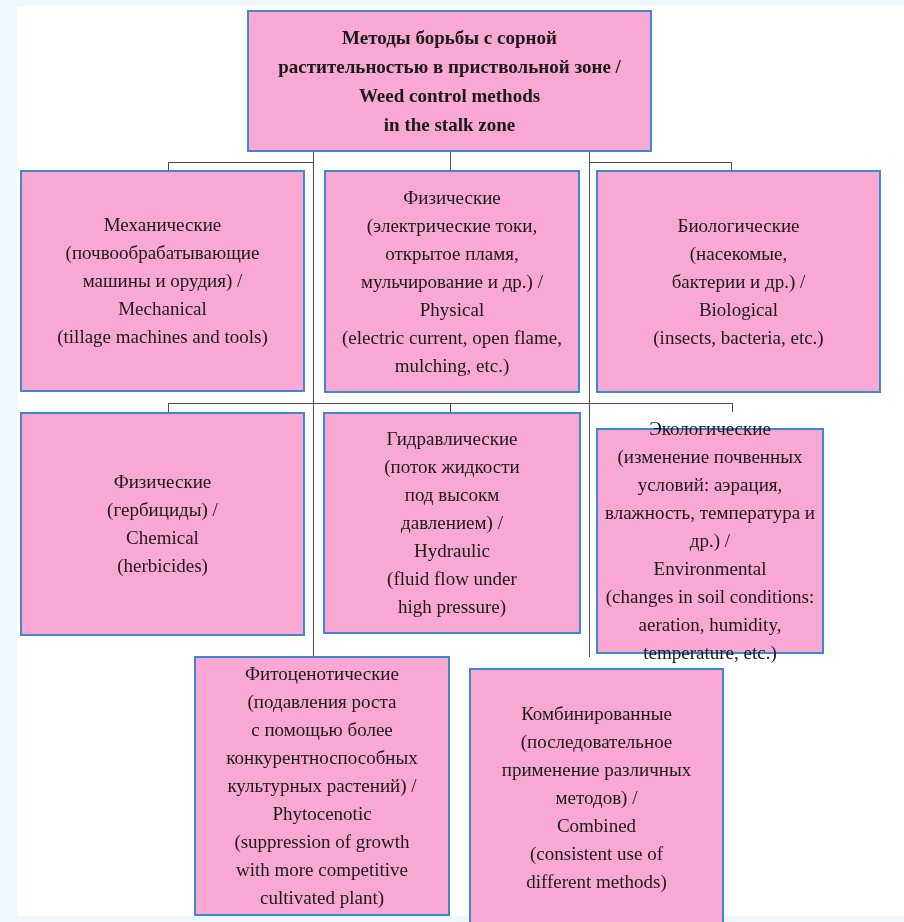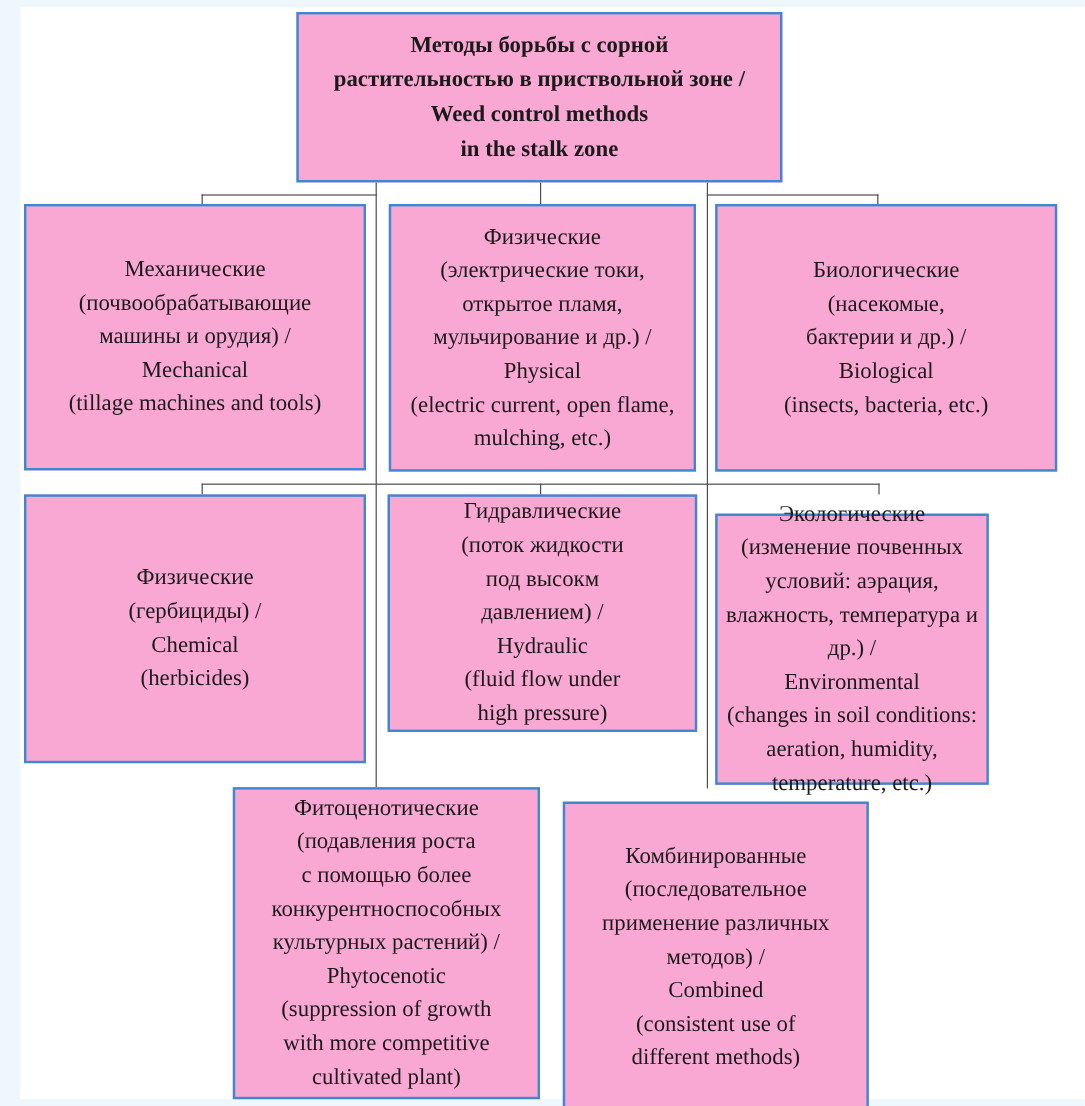--- a/index.html
+++ b/index.html
@@ -86,21 +86,21 @@
 (насекомые,
 бактерии и др.) /
 Biological
 (insects, bacteria, etc.)</div>
 
   <div class="box" style="left:20px; top:412px; width:285px; height:224px;">Физические
 (гербициды) /
 Chemical
 (herbicides)</div>
 
-  <div class="box" style="left:323px; top:412px; width:258px; height:198px;">Гидравлические
+  <div class="box" style="left:323px; top:412px; width:258px; height:222px;">Гидравлические
 (поток жидкости
 под высокм
 давлением) /
 Hydraulic
 (fluid flow under
 high pressure)</div>
 
   <div class="box" style="left:596px; top:428px; width:228px; height:226px;">Экологические
 (изменение почвенных
 условий: аэрация,

